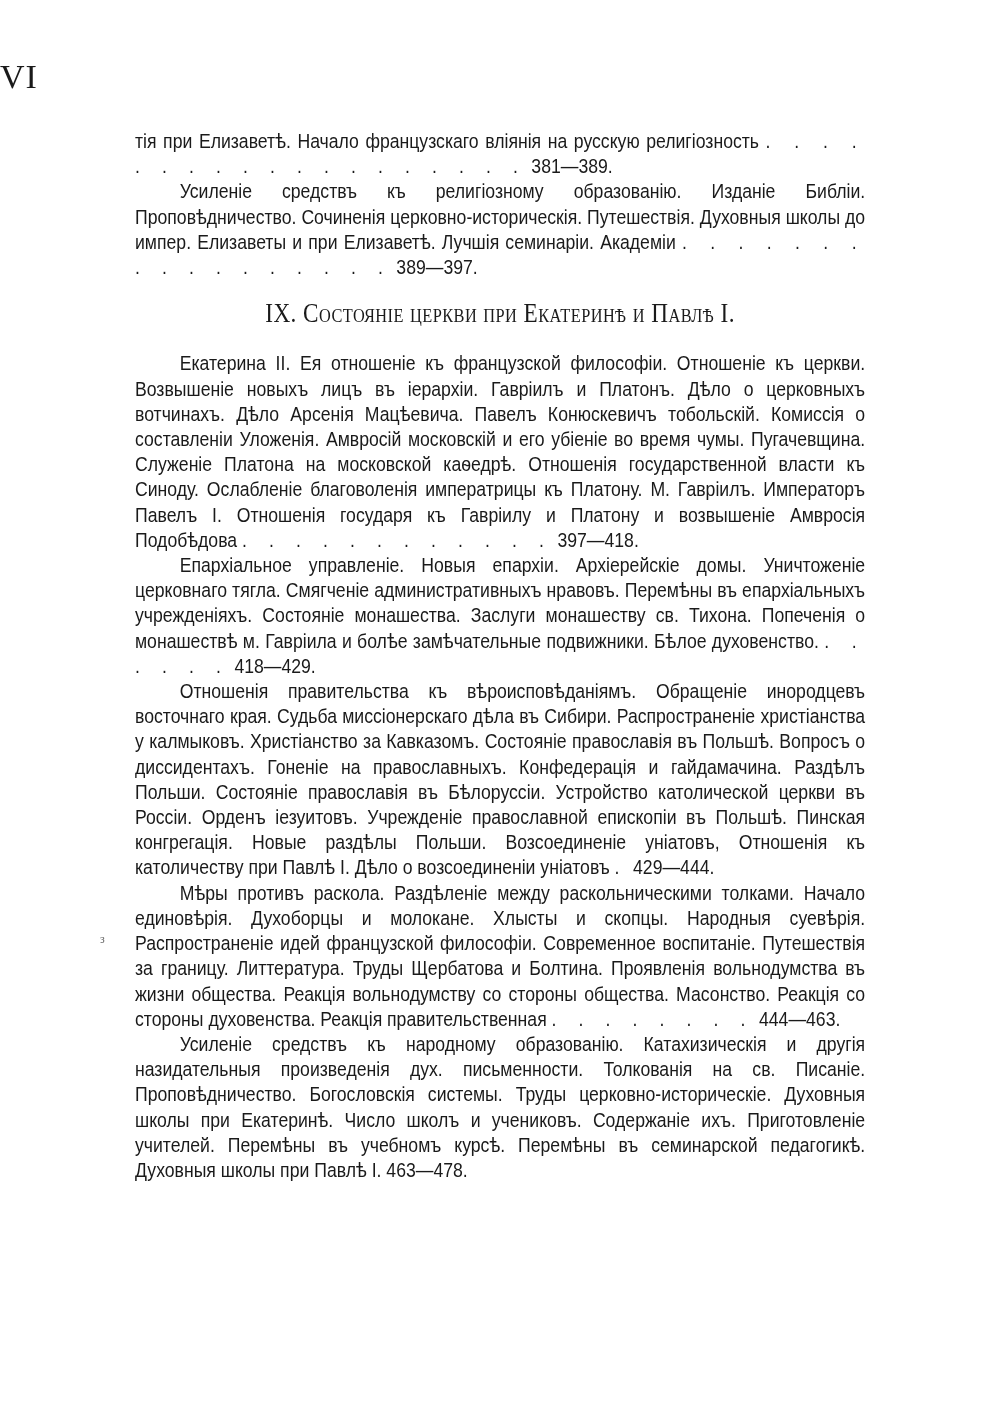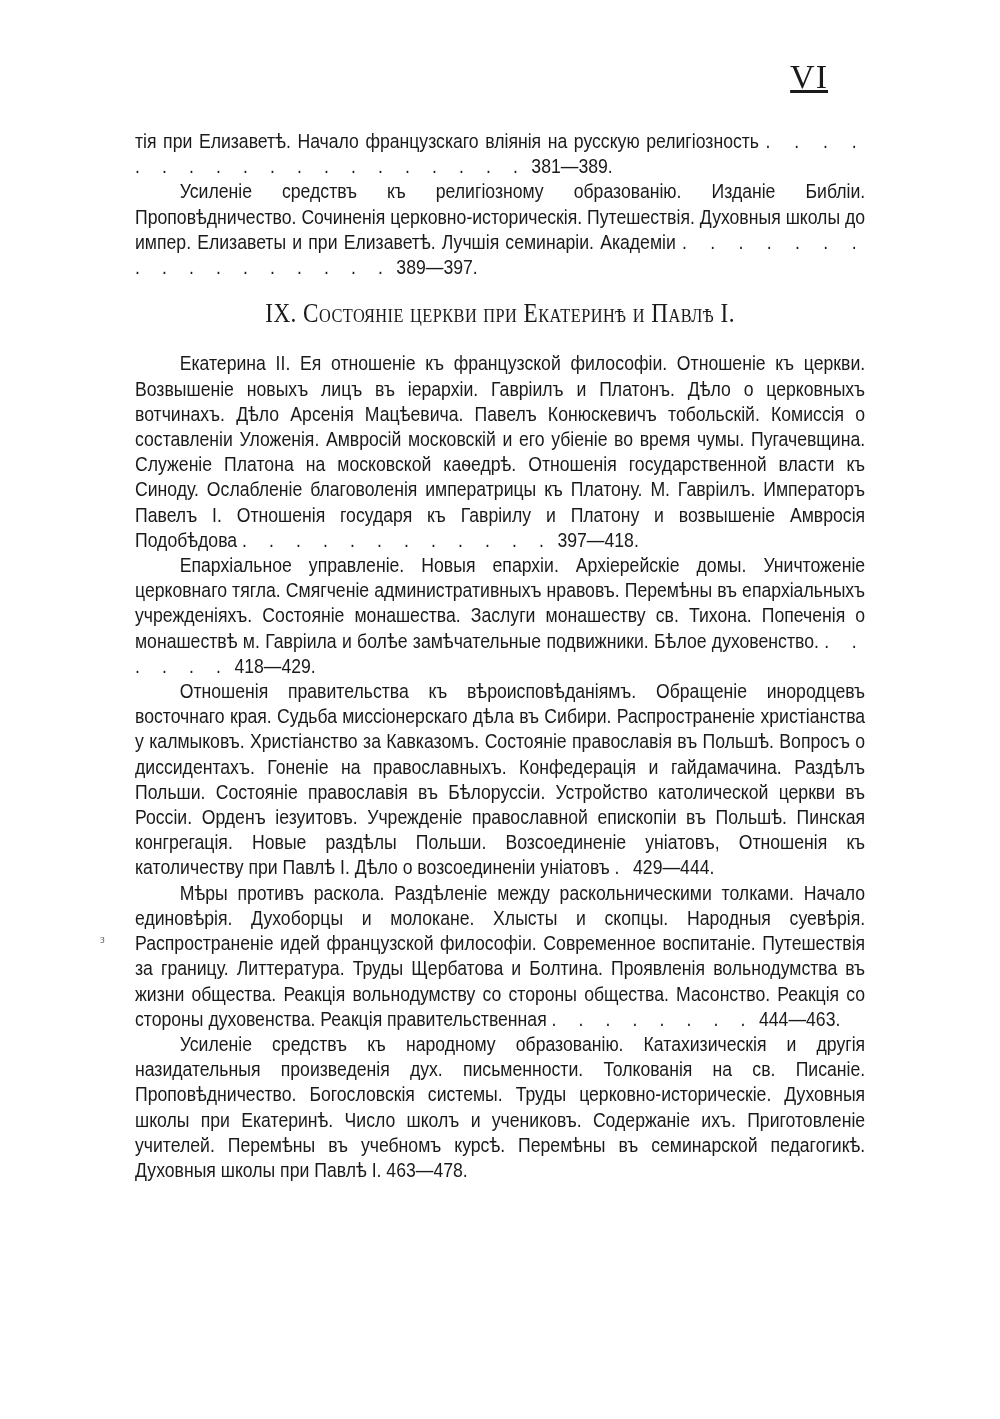--- a/index.html
+++ b/index.html
@@ -1,22 +1,22 @@
 <!DOCTYPE html>
 <html><head>
 <meta charset="utf-8">
 <style>
   html, body { margin: 0; padding: 0; }
   body {
     width: 1000px; height: 1419px; background: #ffffff; position: relative; overflow: hidden;
     font-family: "Liberation Serif", "DejaVu Serif", serif; color: #1a1a1a;
   }
   .page-number {
-    position: absolute; top: 58px; left: 0; width: 828px; text-align: right;
-    font-size: 34px; letter-spacing: 1px; text-decoration: underline;
+    position: absolute; top: 58px; left: 0; width: 828px; text-align: left;
+    font-size: 34px; letter-spacing: 1px;
   }
   .content {
     position: absolute; left: 135px; top: 128px; width: 730px;
     font-family: "Liberation Sans Narrow", "Liberation Sans", "DejaVu Sans Condensed", sans-serif;
     font-size: 20.5px; line-height: 25.2px; text-align: justify;
     transform: scaleX(0.86); transform-origin: left top;
   }
   .content-inner { width: 849px; }
   .para { margin: 0; text-indent: 52px; }
   .para.no-indent { text-indent: 0; }

